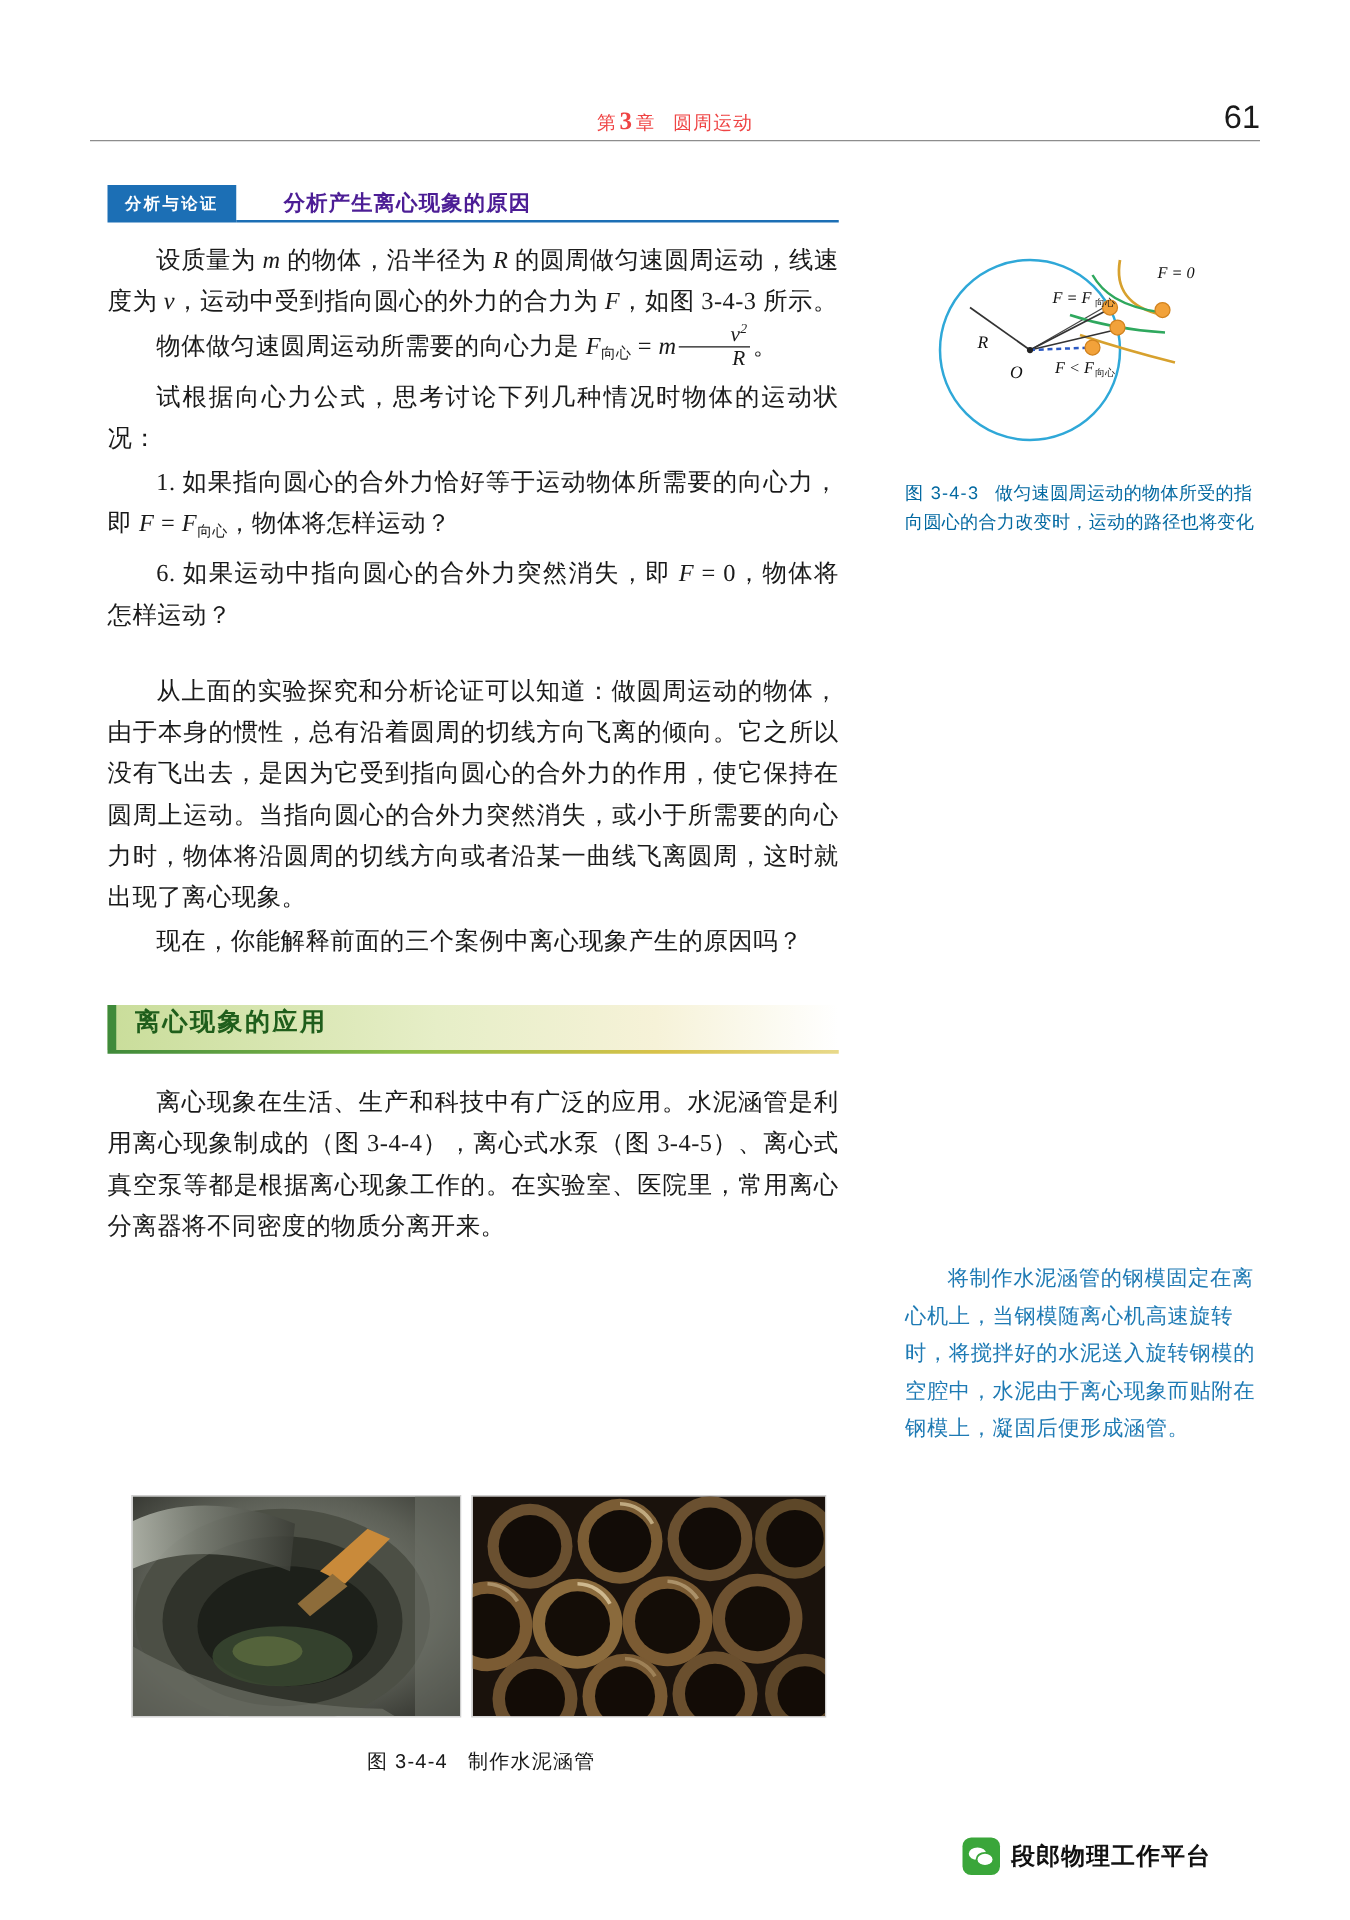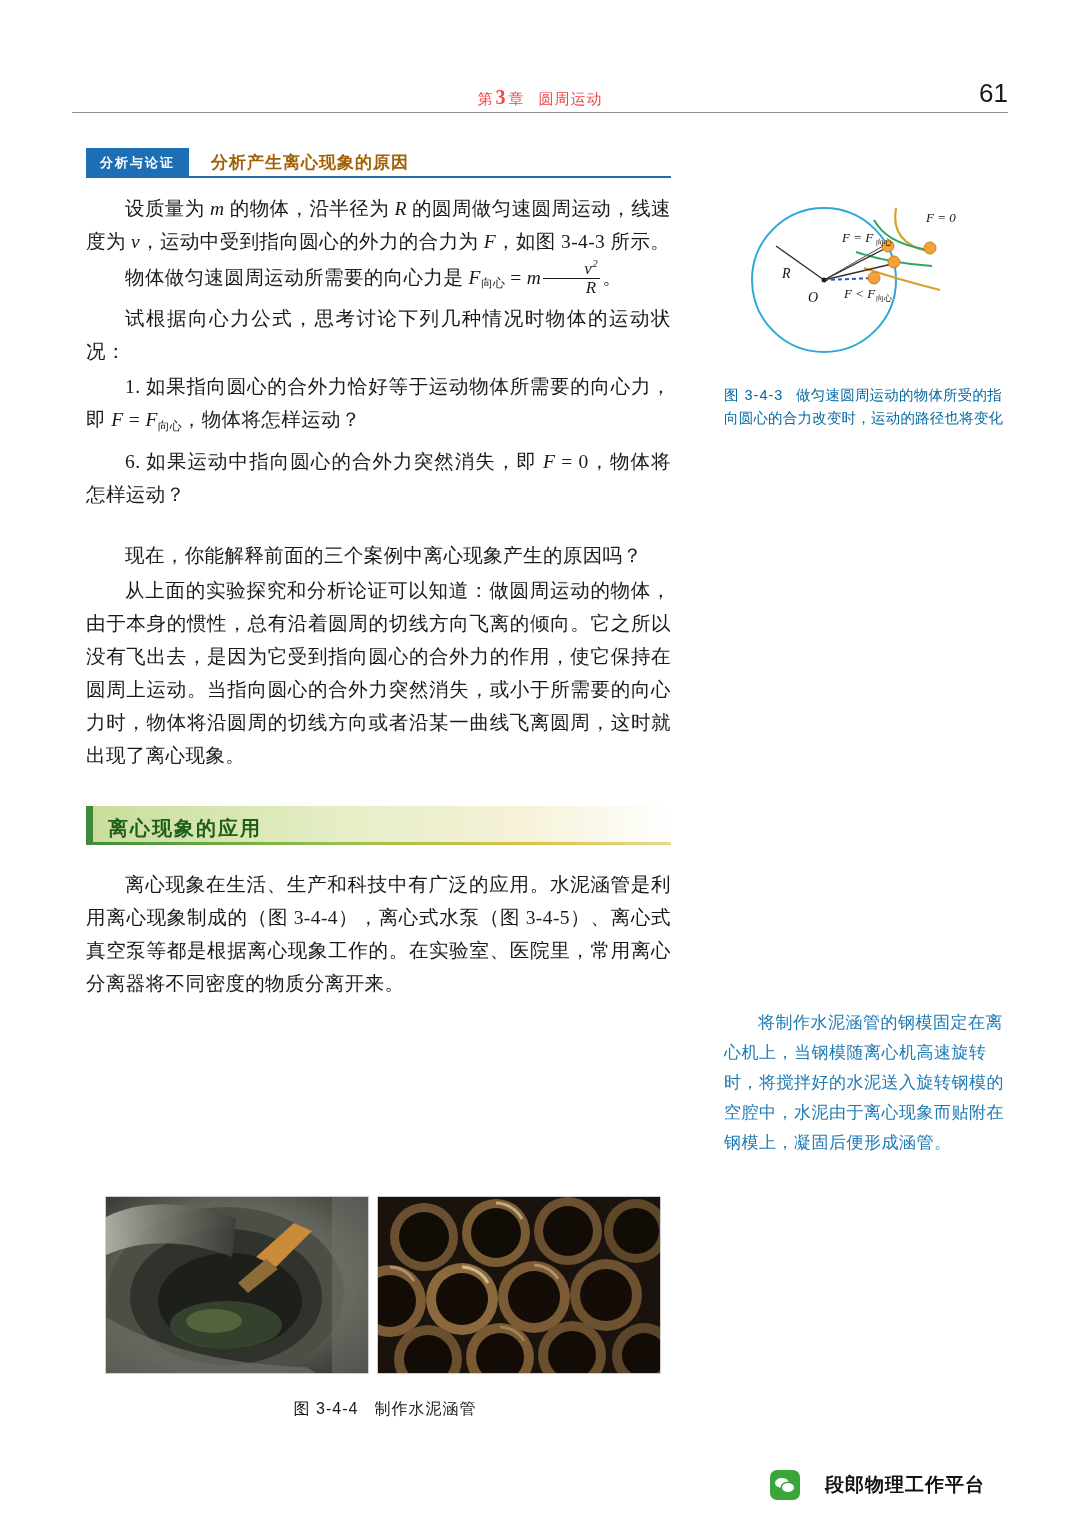--- a/index.html
+++ b/index.html
@@ -73,26 +73,26 @@
     font-family: "Liberation Sans", sans-serif;
     font-size: 13px;
     font-weight: bold;
     letter-spacing: 2px;
     padding: 4px 14px 4px 14px;
     display: flex;
     align-items: center;
     height: 22px;
   }
   .analysis-title {
-    color: #a16207;
+    color: #4c1d95;
     font-family: "Liberation Sans", sans-serif;
     font-size: 17px;
     font-weight: bold;
     letter-spacing: 1px;
-    padding-left: 22px;
+    padding-left: 38px;
     display: flex;
     align-items: center;
     flex: 1;
     border-bottom: 2px solid #1c6fb5;
   }
   p.body {
     font-size: 19.5px;
     line-height: 33px;
     margin: 0 0 2px 0;
     text-indent: 2em;
@@ -126,21 +126,21 @@
   .sup { font-size: 11px; vertical-align: super; }
 
   
   .section-band {
     position: relative;
     margin-top: 34px;
     height: 36px;
     width: 585px;
     background: linear-gradient(to right, #c9dd9a 0%, #e6eec7 45%, #f6f2d8 75%, #ffffff 100%);
     display: flex;
-    align-items: flex-end;
+    align-items: flex-start;
   }
   .section-band::before {
     content: "";
     position: absolute;
     left: 0; top: 0; bottom: 0;
     width: 7px;
     background: #3f8a3a;
   }
   .section-band::after {
     content: "";
@@ -223,21 +223,21 @@
   }
   .photo-caption .gap { display: inline-block; width: 16px; }
 
   
   .footer-brand {
     position: absolute;
     left: 770px;
     top: 1470px;
     display: flex;
     align-items: center;
-    gap: 25px;
+    gap: 9px;
   }
   .wechat-badge {
     width: 30px;
     height: 30px;
     border-radius: 7px;
     background: #3aa63a;
     position: relative;
     flex: none;
   }
   .wechat-badge::before {
@@ -297,22 +297,22 @@
       <span>1. 如果指向圆心的合外力恰好等于运动物体所需要的向心力，即 </span><span class="italic">F</span><span> = </span><span class="italic">F</span><span class="sub">向心</span><span>，物体将怎样运动？</span>
     </p>
 
     <p class="body">
       <span>6. 如果运动中指向圆心的合外力突然消失，即 </span><span class="italic">F</span><span> = 0</span><span>，物体将怎样运动？</span>
     </p>
 
 
     <div class="gap-lg"></div>
 
+    <p class="body">从上面的实验探究和分析论证可以知道：做圆周运动的物体，由于本身的惯性，总有沿着圆周的切线方向飞离的倾向。它之所以没有飞出去，是因为它受到指向圆心的合外力的作用，使它保持在圆周上运动。当指向圆心的合外力突然消失，或小于所需要的向心力时，物体将沿圆周的切线方向或者沿某一曲线飞离圆周，这时就出现了离心现象。</p>
     <p class="body">现在，你能解释前面的三个案例中离心现象产生的原因吗？</p>
-    <p class="body">从上面的实验探究和分析论证可以知道：做圆周运动的物体，由于本身的惯性，总有沿着圆周的切线方向飞离的倾向。它之所以没有飞出去，是因为它受到指向圆心的合外力的作用，使它保持在圆周上运动。当指向圆心的合外力突然消失，或小于所需要的向心力时，物体将沿圆周的切线方向或者沿某一曲线飞离圆周，这时就出现了离心现象。</p>
 
     <div class="section-band">
       <div class="section-band-label">离心现象的应用</div>
     </div>
 
     <div style="height:26px"></div>
 
     <p class="body">离心现象在生活、生产和科技中有广泛的应用。水泥涵管是利用离心现象制成的（图 3-4-4），离心式水泵（图 3-4-5）、离心式真空泵等都是根据离心现象工作的。在实验室、医院里，常用离心分离器将不同密度的物质分离开来。</p>
   </div>
 

